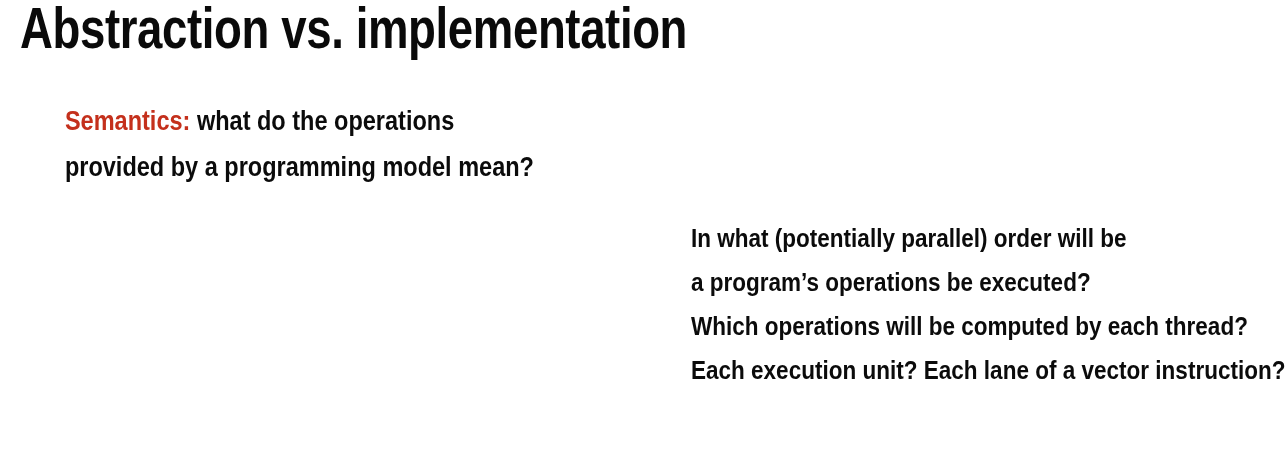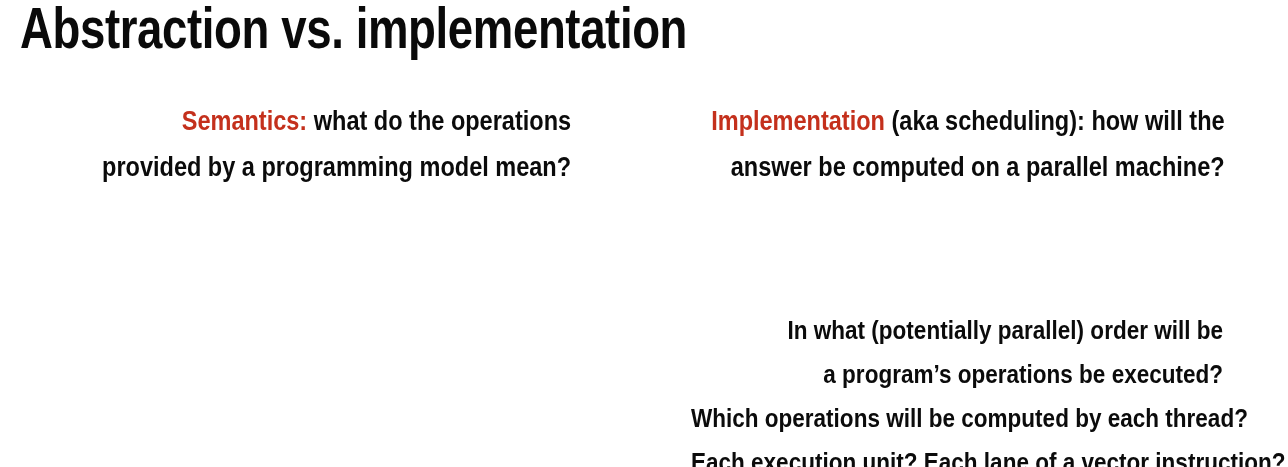--- a/index.html
+++ b/index.html
@@ -46,21 +46,21 @@
   }
   .col {
     box-sizing: border-box;
     display: flex;
     flex-direction: column;
   }
   .col-left  { width: 636px; padding: 0 22px 0 22px; }
   .col-right { width: 652px; padding: 0 18px 0 8px; }
 
   .block {
-    text-align: right;
+    text-align: left;
     color: #0b0b0b;
     font-weight: 700;
   }
   .headline {
     font-size: 27.5px;
     line-height: 46px;
   }
   .detail {
     font-size: 26.5px;
     line-height: 44px;
@@ -93,24 +93,20 @@
         <span class="squeeze line">provided by a programming model mean?</span>
       </div>
 
       <div class="gap-left"></div>
 
 
     </div>
 
     <div class="col col-right">
 
-      <div class="block headline">
-        <span class="squeeze line"><span class="accent">Implementation</span><span> (aka scheduling): how will the</span></span>
-        <span class="squeeze line">answer be computed on a parallel machine?</span>
-      </div>
 
       <div class="gap-right"></div>
 
       <div class="block detail">
         <span class="squeeze line">In what (potentially parallel) order will be</span>
         <span class="squeeze line">a program’s operations be executed?</span>
         <span class="squeeze line">Which operations will be computed by each thread?</span>
         <span class="squeeze line">Each execution unit? Each lane of a vector instruction?</span>
       </div>
 

